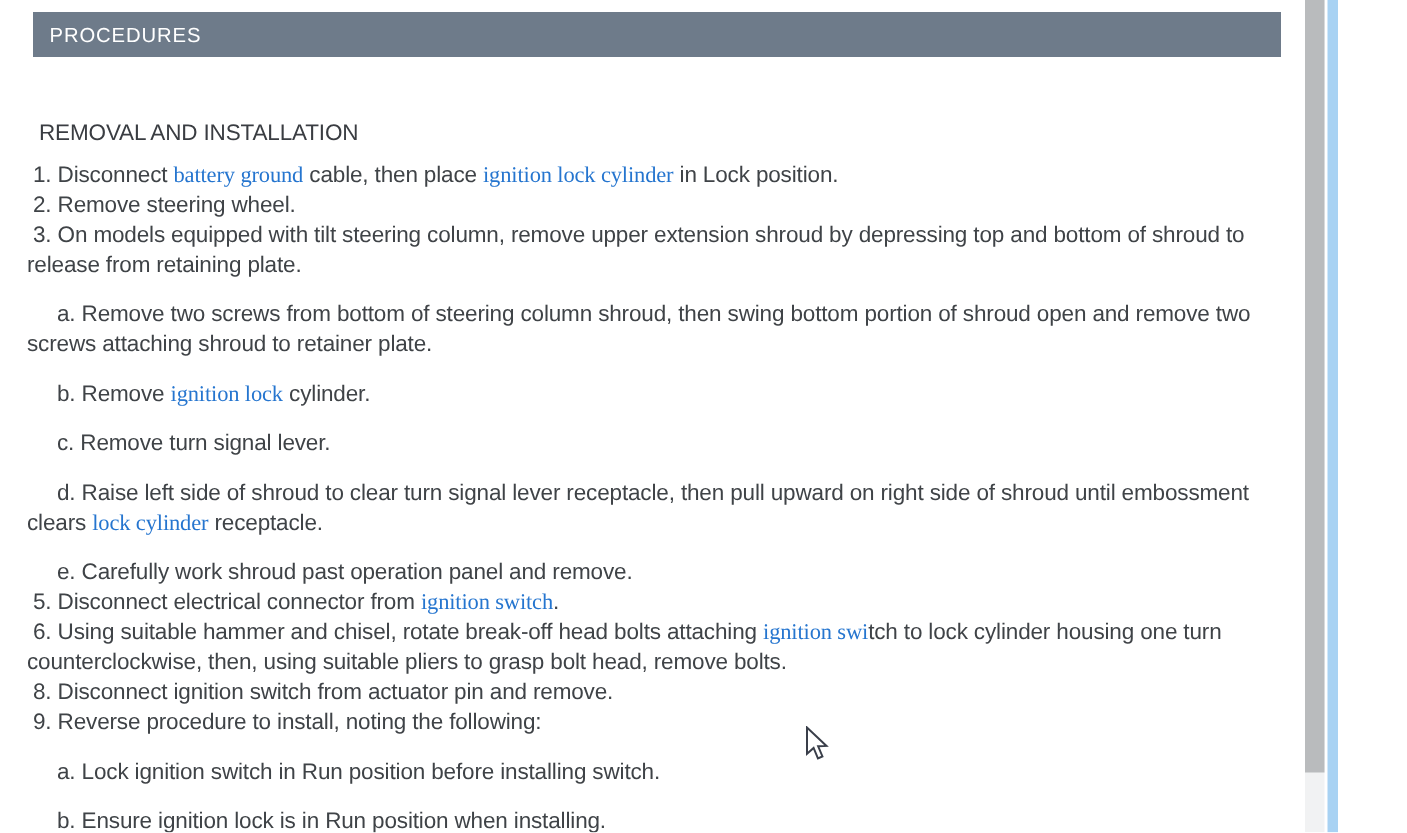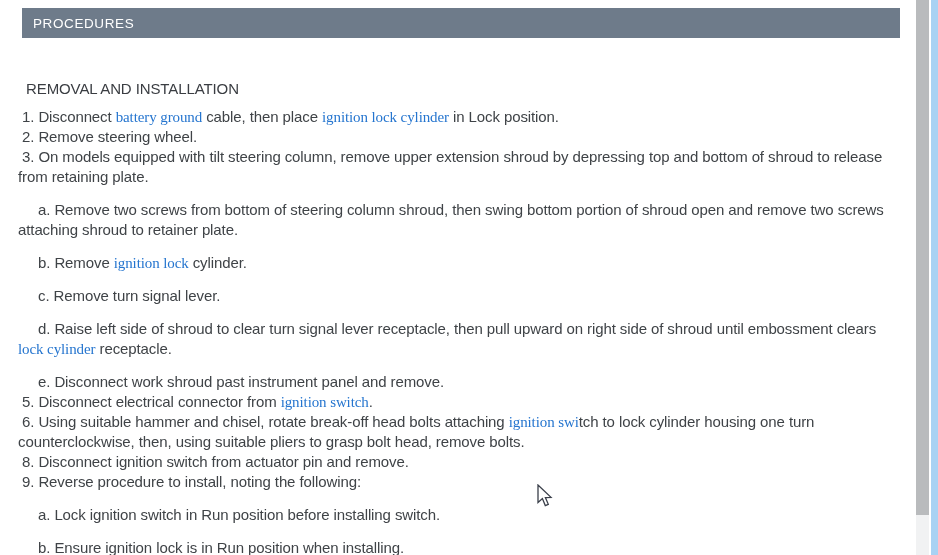--- a/index.html
+++ b/index.html
@@ -3,24 +3,25 @@
 <meta charset="utf-8">
 <style>
   html, body {
     margin: 0;
     padding: 0;
     background: #ffffff;
     font-family: "Liberation Sans", "DejaVu Sans", sans-serif;
   }
   .page {
     position: relative;
-    width: 938px;
+    width: 852px;
     height: 555px;
     background: #ffffff;
     overflow: hidden;
+    padding-left: 40px;
   }
   .header-bar {
     position: absolute;
     left: 22px;
     top: 8px;
     right: 38px;
     height: 30px;
     background: var(--header-bg, #6e7b8a);
     color: var(--header-fg, #ffffff);
     display: flex;
@@ -100,21 +101,21 @@
   <div class="content">
     <h2 class="section-title">REMOVAL AND INSTALLATION</h2>
     <div id="steps">
         <p class="step step-num"><span>1. Disconnect </span><a href="#" class="proc-link">battery ground</a><span> cable, then place </span><a href="#" class="proc-link">ignition lock cylinder</a><span> in Lock position.</span></p>
         <p class="step step-num"><span>2. Remove steering wheel.</span></p>
         <p class="step step-num"><span>3. On models equipped with tilt steering column, remove upper extension shroud by depressing top and bottom of shroud to release from retaining plate.</span></p>
         <p class="step step-sub"><span>a. Remove two screws from bottom of steering column shroud, then swing bottom portion of shroud open and remove two screws attaching shroud to retainer plate.</span></p>
         <p class="step step-sub"><span>b. Remove </span><a href="#" class="proc-link">ignition lock</a><span> cylinder.</span></p>
         <p class="step step-sub"><span>c. Remove turn signal lever.</span></p>
         <p class="step step-sub"><span>d. Raise left side of shroud to clear turn signal lever receptacle, then pull upward on right side of shroud until embossment clears </span><a href="#" class="proc-link">lock cylinder</a><span> receptacle.</span></p>
-        <p class="step step-sub"><span>e. Disconnect work shroud past instrument panel and remove.</span></p>
+        <p class="step step-sub"><span>e. Carefully work shroud past operation panel and remove.</span></p>
         <p class="step step-num"><span>5. Disconnect electrical connector from </span><a href="#" class="proc-link">ignition switch</a><span>.</span></p>
         <p class="step step-num"><span>6. Using suitable hammer and chisel, rotate break-off head bolts attaching </span><a href="#" class="proc-link">ignition swi</a><span>tch to lock cylinder housing one turn counterclockwise, then, using suitable pliers to grasp bolt head, remove bolts.</span></p>
         <p class="step step-num"><span>8. Disconnect ignition switch from actuator pin and remove.</span></p>
         <p class="step step-num"><span>9. Reverse procedure to install, noting the following:</span></p>
         <p class="step step-sub"><span>a. Lock ignition switch in Run position before installing switch.</span></p>
         <p class="step step-sub"><span>b. Ensure ignition lock is in Run position when installing.</span></p>
         <p class="step step-sub"><span>c. Check ignition switch for proper operation.</span></p>
       </div>
   </div>
 

